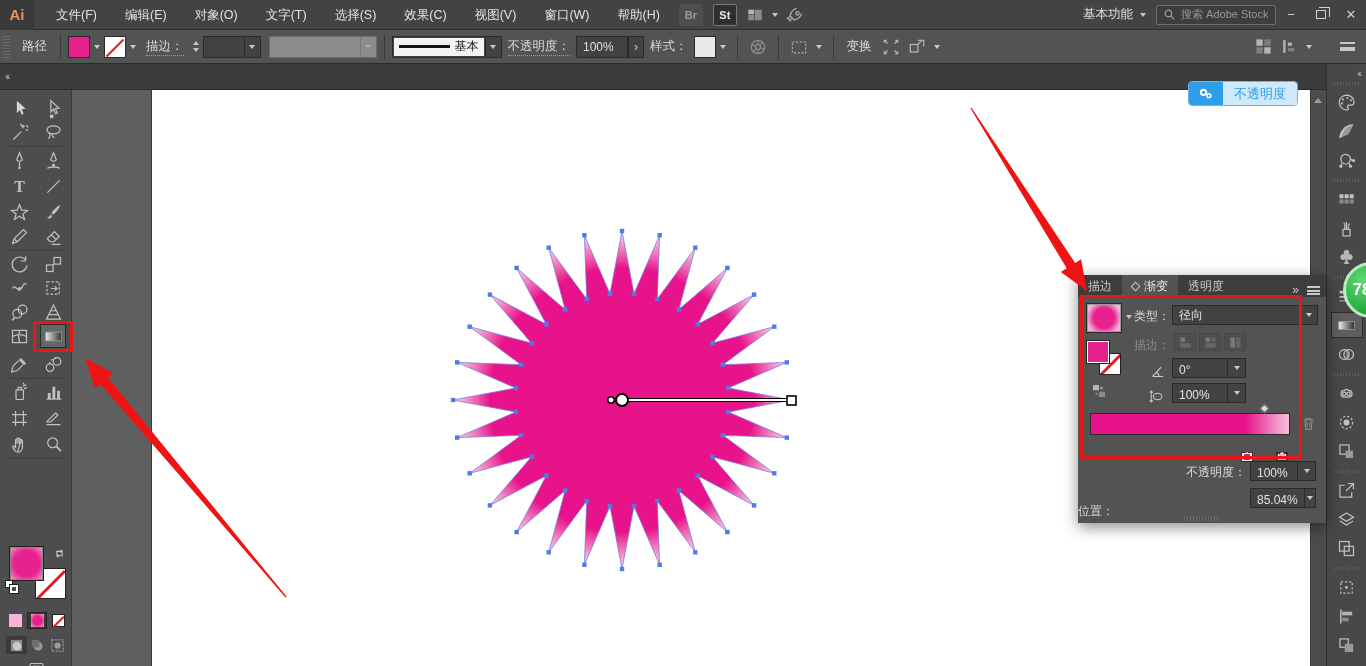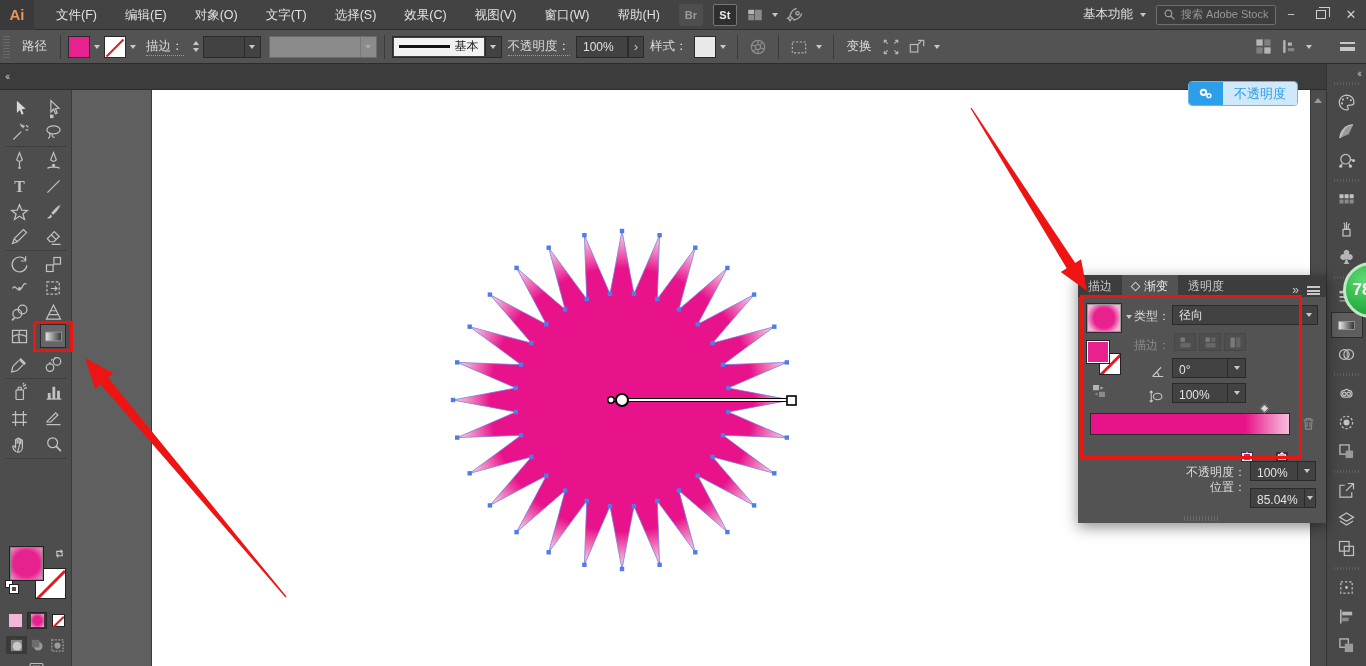--- a/index.html
+++ b/index.html
@@ -887,21 +887,21 @@
 
     <div class="gp-row" style="left:0;top:189px;width:168px;justify-content:flex-end">
       <span class="gp-label">不透明度：</span>
     </div>
     <span class="gp-dd" style="left:172px;top:186px;width:66px">
       <span class="val">100%</span>
       <span class="chev-cell">
           <span class="chev-d"></span>
         </span>
     </span>
-    <div class="gp-row" style="left:0;top:204px;width:168px;justify-content:flex-end">
+    <div class="gp-row" style="left:0;top:228px;width:168px;">
       <span class="gp-label">位置：</span>
     </div>
     <span class="gp-dd" style="left:172px;top:213px;width:66px">
       <span class="val">85.04%</span>
       <span class="chev-cell">
           <span class="chev-d"></span>
         </span>
     </span>
     <span id="gp-grip"></span>
   </div>

